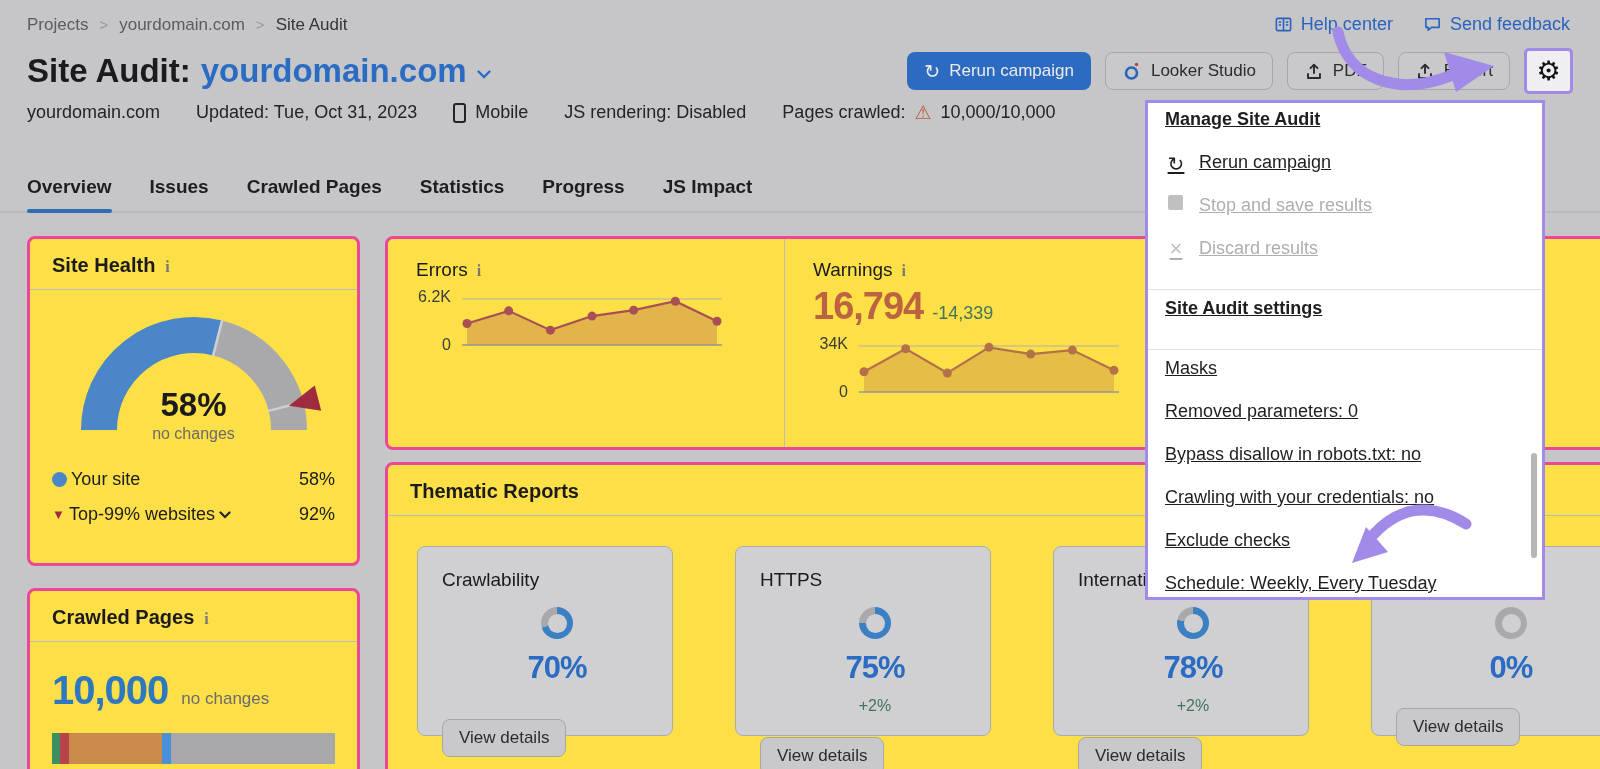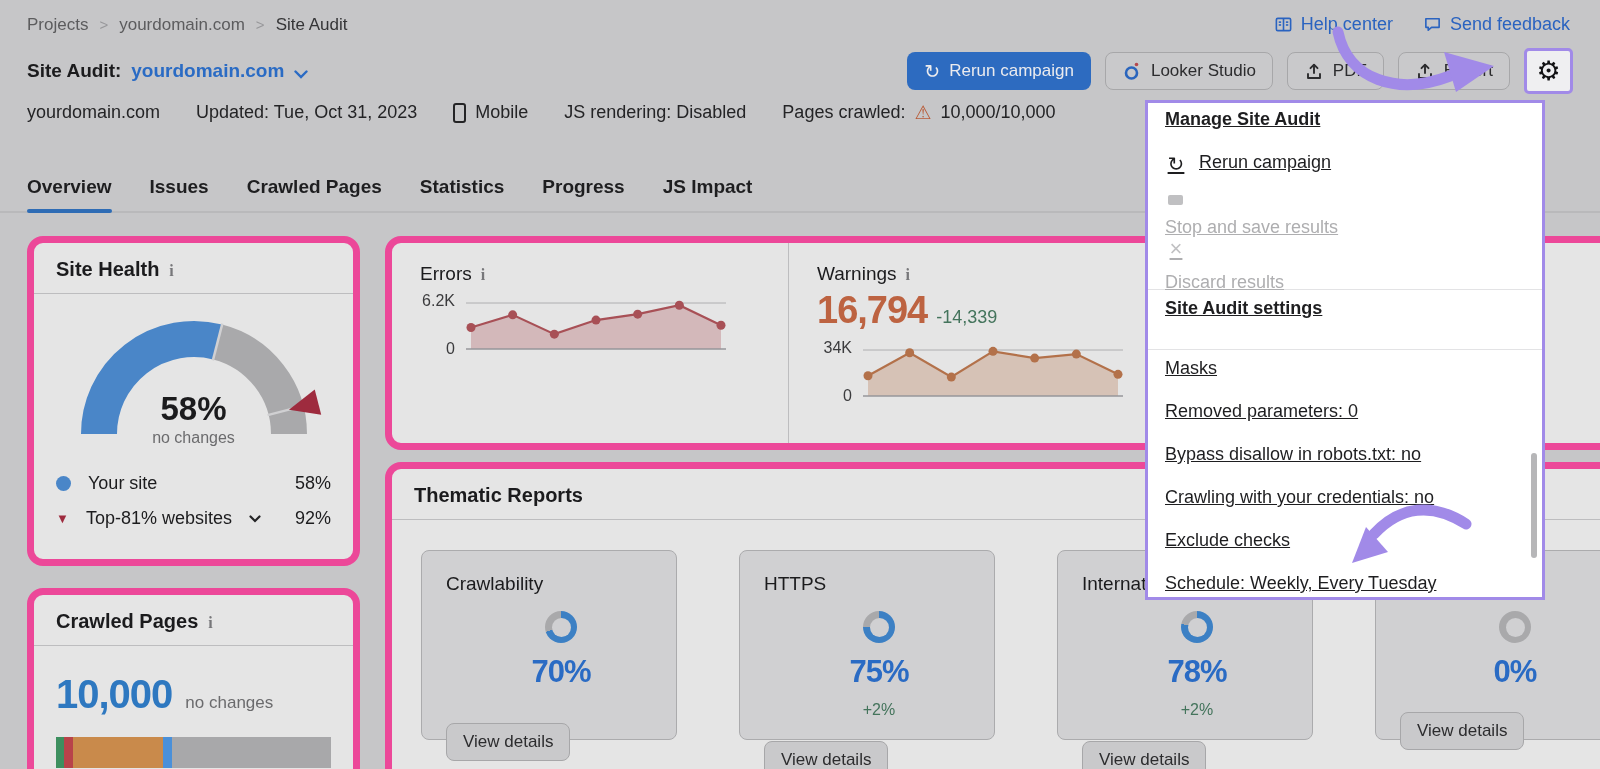--- a/index.html
+++ b/index.html
@@ -15,21 +15,21 @@
   .topbar { position:absolute; top:14px; left:27px; right:30px; display:flex; justify-content:space-between; align-items:center; }
   .breadcrumb { display:flex; align-items:center; gap:11px; font-size:17px; color:#5c5c5e; }
   .breadcrumb .sep { color:#97979a; font-size:15px; }
   .breadcrumb .crumb-last { color:#353537; }
   .top-links { display:flex; gap:30px; }
   .top-link { display:flex; align-items:center; gap:8px; color:#2a63c0; font-size:18px; cursor:pointer; }
   .top-link svg { display:block; }
 
   
   .title-row { position:absolute; top:48px; left:27px; right:27px; display:flex; justify-content:space-between; align-items:center; height:46px; }
-  .page-title { font-size:19px; font-weight:bold; color:#1b1b1d; display:flex; align-items:center; gap:10px; }
+  .page-title { font-size:33px; font-weight:bold; color:#1b1b1d; display:flex; align-items:center; gap:10px; }
   .page-title .domain { color:#2a6bc4; }
   .actions { display:flex; gap:14px; align-items:center; }
   .btn { height:38px; border-radius:8px; font-size:17px; display:flex; align-items:center; gap:9px; padding:0 16px; cursor:pointer; white-space:nowrap; border:1px solid transparent; }
   .btn-primary { background:#2d6bc0; color:#ebebee; }
   .btn-primary .ric { font-size:19px; }
   .btn-secondary { background:#c9c9cb; border:1px solid #a7a7a9; color:#2c2c2e; }
   .gear-box { width:49px; height:46px; border:3px solid #a18ae8; background:#efeff1; border-radius:5px; display:flex; align-items:center; justify-content:center; cursor:pointer; }
   .gear-box .gear { font-size:27px; color:#121214; line-height:1; }
 
   
@@ -38,36 +38,36 @@
   .warn-ico { color:#b85a36; font-size:19px; }
   .phone-ico { display:inline-block; width:13px; height:20px; border:2px solid #242426; border-radius:3px; }
 
   
   .tabs { position:absolute; top:168px; left:0; right:0; height:45px; border-bottom:2px solid #b9b9bb; padding:8px 27px 0; display:flex; gap:38px; }
   .tab { font-size:19px; font-weight:600; color:#1e1e20; position:relative; padding-bottom:12px; cursor:pointer; white-space:nowrap; }
   .tab.active::after { content:""; position:absolute; left:0; right:0; bottom:-2px; height:4px; background:#2e6cb5; border-radius:2px; }
 
   
   .content { position:absolute; top:236px; left:27px; right:27px; bottom:-40px; display:flex; gap:25px; }
-  .card { background:#e5e5e5; border:7px solid #ec4899; border-radius:16px; }
+  .card { background:#fde047; border:3px solid #ec4899; border-radius:8px; }
   .card-header { padding:15px 22px 12px; font-size:20px; font-weight:bold; color:#1b1b1d; border-bottom:1px solid #bdbdbf; display:flex; align-items:baseline; gap:10px; }
   .info-i { font-family:"Liberation Serif", serif; font-style:normal; font-weight:bold; font-size:16px; color:#77777a; cursor:pointer; }
 
   .left-col { width:333px; flex:none; display:flex; flex-direction:column; gap:22px; }
   .right-col { flex:1; display:flex; flex-direction:column; gap:12px; }
 
   
   .sh-card { height:330px; }
   .gauge-wrap { position:relative; width:260px; margin:12px auto 0; height:150px; }
   .gauge-center { position:absolute; left:0; right:0; top:84px; text-align:center; }
   .gauge-score { font-size:33px; font-weight:bold; color:#1b1b1d; }
   .gauge-note { font-size:16px; color:#6b6b6d; margin-top:1px; }
   .legend { padding:10px 22px 0; }
   .legend-row { display:flex; align-items:center; height:35px; font-size:18px; color:#1c1c1e; }
-  .legend-row .lbl { display:flex; align-items:center; gap:17px; flex:1; }
+  .legend-row .lbl { display:flex; align-items:center; gap:4px; flex:1; }
   .dot { width:15px; height:15px; border-radius:50%; background:#4a86c8; }
   .tri { color:#9e2b3e; font-size:13px; line-height:1; }
   .legend-val { font-size:18px; }
 
   
   .charts-card { height:214px; display:flex; overflow:hidden; }
   .chart-section { width:396px; flex:none; padding:20px 24px 0 28px; }
   .chart-section + .chart-section { border-left:1px solid #bdbdbf; }
   .chart-title { font-size:19px; color:#1b1b1d; display:flex; align-items:baseline; gap:9px; }
   .chart-num-row { margin-top:4px; display:flex; align-items:baseline; gap:9px; }
@@ -98,21 +98,21 @@
   .cp-body { padding:26px 22px 0; }
   .cp-num-row { display:flex; align-items:baseline; gap:13px; }
   .cp-num { font-size:40px; font-weight:bold; color:#2e78c0; letter-spacing:-1px; }
   .cp-note { font-size:17px; color:#6b6b6d; }
   .cp-bar { margin-top:20px; height:31px; display:flex; overflow:hidden; }
 
   
   .dropdown { position:absolute; left:1145px; top:100px; width:400px; height:500px; background:#ffffff; border:3px solid #a18ae8; z-index:30; font-size:18px; color:#1e1e20; padding-top:6px; overflow:hidden; }
   .dd-row { height:43px; display:flex; align-items:flex-start; gap:12px; padding:0 14px 0 17px; cursor:pointer;text-decoration:underline; }
   .dd-head { font-weight:bold; cursor:default; }
-  .dd-row.disabled { color:#aeaeb0; cursor:default;flex-direction:column; }
+  .dd-row.disabled { color:#aeaeb0; cursor:default; }
   .dd-ric { font-size:20px; color:#1e1e20; width:22px; text-align:center; }
   .dd-sq { width:15px; height:15px; background:#c0c0c2; border-radius:2px; margin:0 4px 0 3px; }
   .dd-x { font-size:22px; color:#c0c0c2; width:22px; text-align:center; line-height:1; }
   .dd-divider { height:1px; background:#e3e3e5; margin:8px 0; }
   .dd-scrollbar { position:absolute; right:5px; top:350px; width:6px; height:105px; background:#b6b6b8; border-radius:3px; cursor:pointer; }
 
   
   .arrows { position:absolute; inset:0; width:1600px; height:769px; z-index:40; pointer-events:none; }
 </style>
 </head>
@@ -238,21 +238,21 @@
         <div class="legend-row">
           <span class="lbl">
             <span class="dot"></span>
             <span>Your site</span>
           </span>
           <span class="legend-val">58%</span>
         </div>
         <div class="legend-row">
           <span class="lbl">
             <span class="tri">▼</span>
-            <span>Top-81% websites</span>
+            <span>Top-99% websites</span>
             <svg width="12" height="8" viewBox="0 0 12 8" fill="none" stroke="#242426" stroke-width="2.2" stroke-linecap="round">
                 <polyline points="1.5,1.5 6,6 10.5,1.5"></polyline>
               </svg>
           </span>
           <span class="legend-val">92%</span>
         </div>
       </div>
     </div>
 
     <div class="card cp-card">

